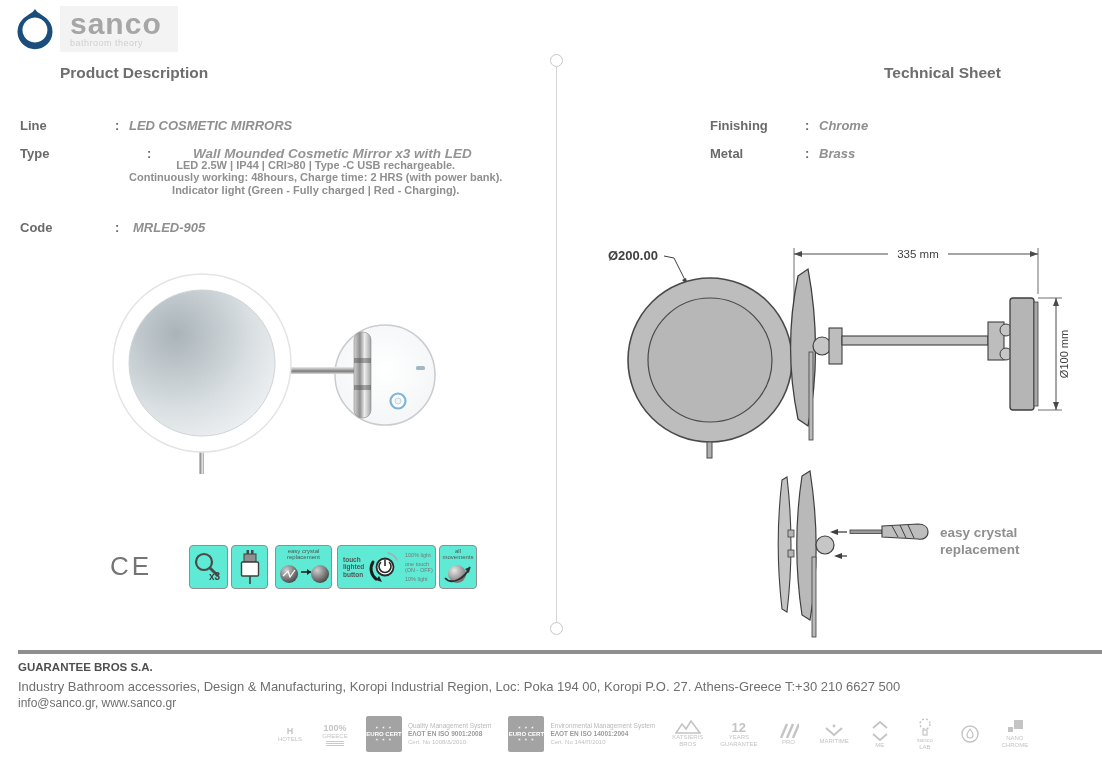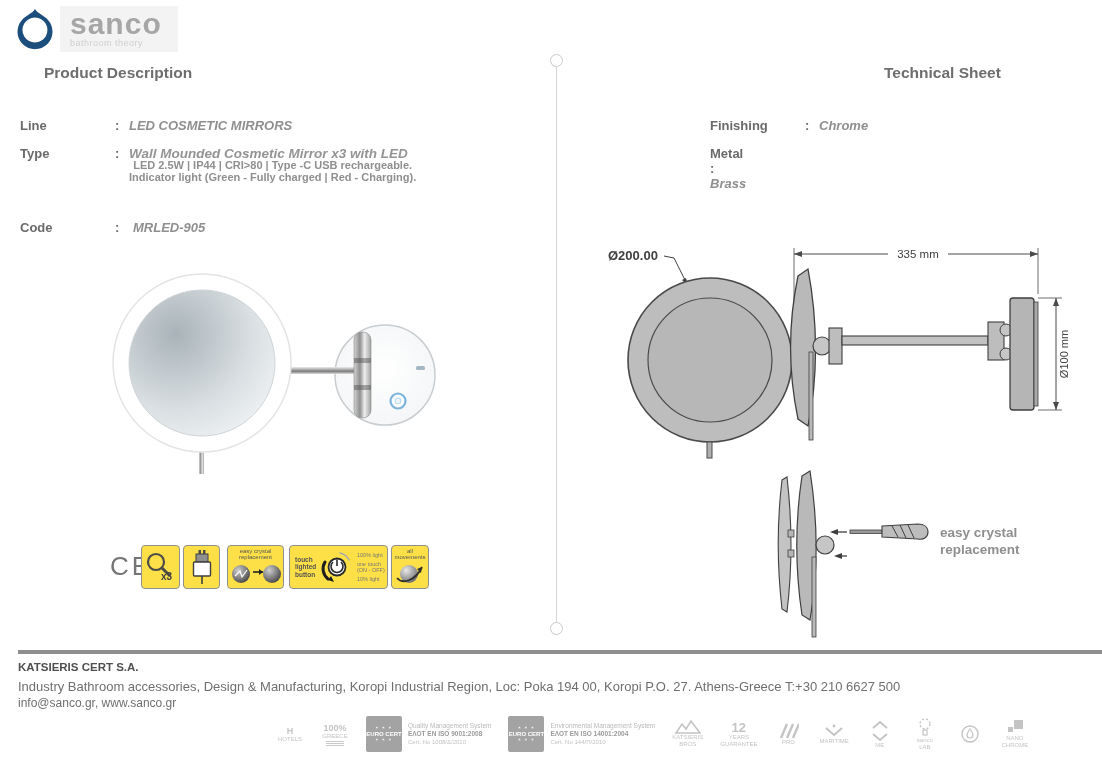--- a/index.html
+++ b/index.html
@@ -27,21 +27,21 @@
   .fvalue { font-size:13px; font-weight:700; color:#8f8f8f;font-style:italic; }
   .fvalue.big { font-size:13.5px; color:#949494; }
   .type-details { position:absolute; left:129px; top:159px; font-size:11px; font-weight:700; color:#8f8f8f; line-height:12.3px;text-align:center; }
 
   
   .abs { position:absolute; }
   .rep-note { position:absolute; left:940px; top:524px; font-size:13.5px; font-weight:700; color:#8f8f8f; line-height:17px; }
 
   
   .ce { position:absolute; left:110px; top:551px; font-size:26px; color:#757575; letter-spacing:3px; font-weight:400; }
-  .fbox { position:absolute; top:545px; height:44px; border:1.6px solid #8f8f8f; border-radius:4px; background:#fde047; display:flex; align-items:center; justify-content:center; }
+  .fbox { position:absolute; top:545px; height:44px; border:1.6px solid #8f8f8f; border-radius:4px; background:#5eead4; display:flex; align-items:center; justify-content:center;margin-left:48px; }
   .fbox.crystal { flex-direction:column; justify-content:flex-start; padding-top:2px; }
   .tiny-title { font-size:6px; color:#555; line-height:6px; text-align:center; }
   .touch-left { font-size:6.5px; font-weight:700; color:#555; line-height:7.5px; padding-left:5px; width:26px; }
   .touch-right { font-size:5.5px; color:#777; line-height:6.5px; width:30px; padding-right:2px; }
   .touch-right div { margin:2px 0; }
 
   
   .footer-rule { position:absolute; left:18px; top:650px; width:1084px; height:4px; background:#8e8e8e; }
   .f-company { position:absolute; left:18px; top:661px; font-size:11.5px; font-weight:700; color:#4f4f4f; }
   .f-address { position:absolute; left:18px; top:679px; font-size:13px; color:#6f6f6f; }
@@ -71,53 +71,54 @@
     <svg width="46" height="46" viewBox="0 0 46 46">
       <path d="M23 3 C20 8 14 9 10 14 A17.5 17.5 0 1 0 36 14 C32 9 26 8 23 3 Z
                M23 11.5 A12.5 12.5 0 1 1 22.9 11.5 Z" fill="#1c4e7d" fill-rule="evenodd"></path>
     </svg>
     <div class="brand-text">
       <div class="brand-name">sanco</div>
       <div class="brand-tagline">bathroom theory</div>
     </div>
   </div>
 
-  <div class="sec-title" style="left:44px; top:64px;">Product Description</div>
+  <div class="sec-title" style="left:60px; top:64px;">Product Description</div>
   <div class="sec-title" style="left:884px; top:64px;">Technical Sheet</div>
 
   <div class="divider-dot" style="top:54px;"></div>
   <div class="divider-line"></div>
   <div class="divider-dot" style="top:622px;"></div>
 
   <div class="frow" style="left:20px; top:118px;">
     <span class="flabel">Line</span>
     <span class="fcolon">:</span>
     <span class="fvalue">LED COSMETIC MIRRORS</span>
   </div>
-  <div class="frow" style="left:20px; top:146px;">
+  <div class="frow" style="left:20px; top:146px;gap:32px;">
     <span class="flabel">Type</span>
     <span class="fcolon">:</span>
     <span class="fvalue big">Wall Mounded  Cosmetic Mirror x3 with LED</span>
   </div>
   <div class="type-details">
     <div>LED 2.5W | IP44 | CRI&gt;80 | Type -C USB rechargeable.</div>
+    <div>Continuously working: 48hours, Charge time: 2 HRS (with power bank).</div>
     <div>Indicator light (Green - Fully charged | Red - Charging).</div>
   </div>
   <div class="frow" style="left:20px; top:220px;">
     <span class="flabel">Code</span>
     <span class="fcolon">:</span>
     <span class="fvalue" style="padding-left:4px;">MRLED-905</span>
   </div>
 
   <div class="frow" style="left:710px; top:118px;">
     <span class="flabel">Finishing</span>
     <span class="fcolon">:</span>
     <span class="fvalue">Chrome</span>
   </div>
-  <div class="frow" style="left:710px; top:146px;flex-direction:column;">
+  <div class="frow" style="left:710px; top:146px;">
     <span class="flabel">Metal</span>
     <span class="fcolon">:</span>
     <span class="fvalue">Brass</span>
   </div>
 
   <svg class="abs" style="left:110px; top:268px;" width="340" height="208" viewBox="0 0 340 208">
     <defs>
       <radialGradient id="mirrorFace" cx="32%" cy="30%" r="95%">
         <stop offset="0%" stop-color="#a9b3b9"></stop>
         <stop offset="55%" stop-color="#d9dfe2"></stop>
@@ -285,21 +286,21 @@
             <stop offset="100%" stop-color="#5c5c5c"></stop>
         </radialGradient>
       </defs>
       <circle cx="14" cy="14" r="9" fill="url(#ball2)"></circle>
       <path d="M2,18 C8,25 21,20 27,7" fill="none" stroke="#2f2f2f" stroke-width="1.8"></path>
       <path d="M27,7 L22,9 L26,13 Z" fill="#2f2f2f"></path>
     </svg>
   </div>
 
   <div class="footer-rule"></div>
-  <div class="f-company">KATSIERIS CERT S.A.</div>
+  <div class="f-company">GUARANTEE BROS S.A.</div>
   <div class="f-address">Industry Bathroom accessories, Design &amp; Manufacturing, Koropi Industrial Region, Loc: Poka 194 00, Koropi P.O. 27. Athens-Greece   T:+30 210 6627 500</div>
   <div class="f-contacts">info@sanco.gr, www.sanco.gr</div>
 
   <div class="badges">
     <div class="badge">
       <span class="mid">H</span>
       <span>HOTELS</span>
     </div>
     <div class="badge">
       <span class="mid">100%</span>

